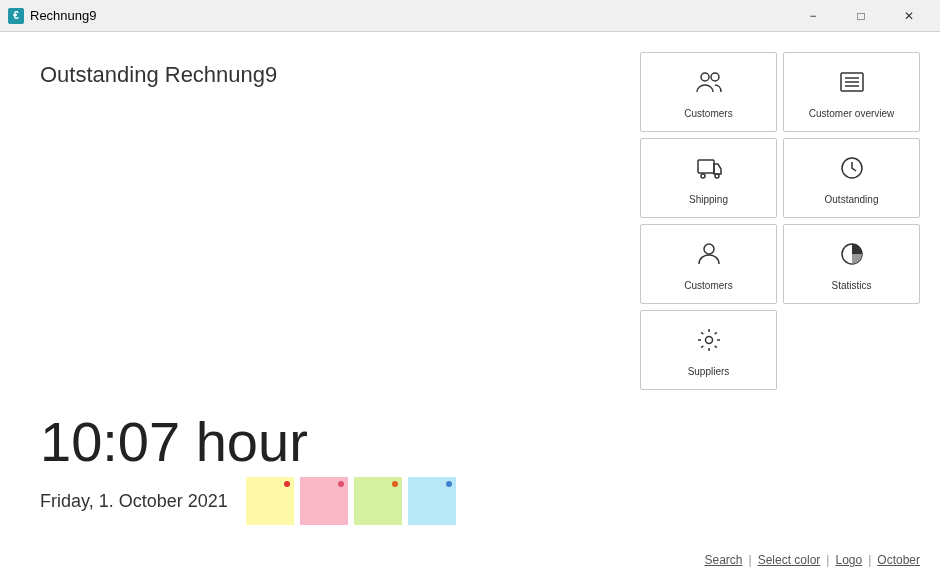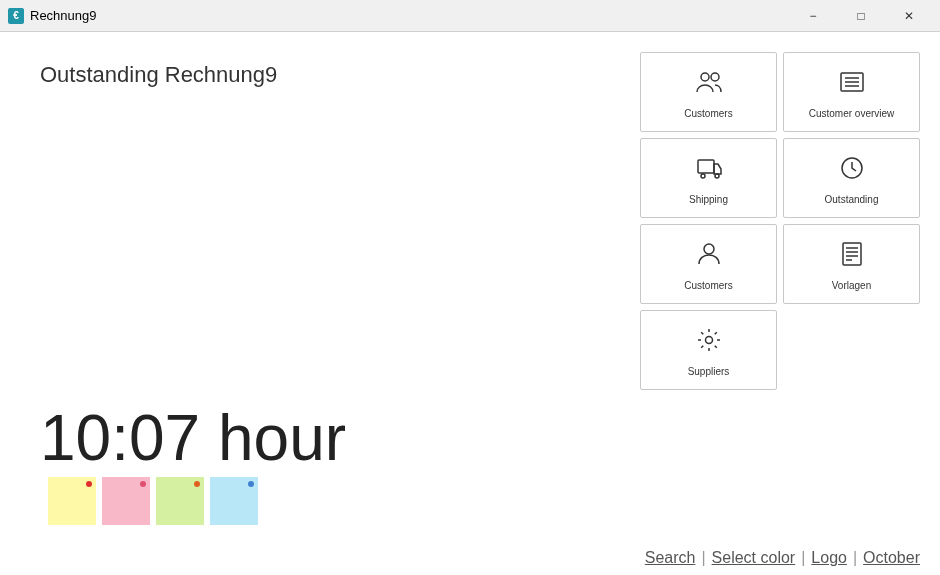--- a/index.html
+++ b/index.html
@@ -81,21 +81,21 @@
       color: #333;
       margin-bottom: 0;
     }
 
     .time-section {
       margin-top: auto;
       margin-bottom: 20px;
     }
 
     .time-display {
-      font-size: 64px;
+      font-size: 56px;
       font-weight: 300;
       color: #222;
       line-height: 1.1;
     }
 
     .date-display {
       font-size: 18px;
       font-weight: 300;
       color: #333;
       margin-top: 4px;
@@ -191,21 +191,21 @@
     }
 
     
     .footer {
       position: absolute;
       bottom: 8px;
       right: 20px;
       display: flex;
       gap: 6px;
       align-items: center;
-      font-size: 16px;
+      font-size: 12px;
       color: #555;
       text-align: right;
     }
 
     .footer a {
       color: #555;
       text-decoration: underline;
       cursor: pointer;
     }
 
@@ -237,20 +237,21 @@
 </div>
 
 <div class="main">
 
   <div class="left-panel">
     <h1 class="app-title">Outstanding Rechnung9</h1>
 
     <div class="time-section">
       <div class="time-display">10:07 hour</div>
       <div class="date-display">
+        <span>Friday, 1. October 2021</span>
         <div class="sticky-notes">
           <div class="sticky-note note-yellow">
             <div class="pin pin-red"></div>
           </div>
           <div class="sticky-note note-pink">
             <div class="pin pin-pink"></div>
           </div>
           <div class="sticky-note note-green">
             <div class="pin pin-orange"></div>
           </div>
@@ -316,33 +317,31 @@
         <span class="grid-btn-icon">
           <svg class="icon-svg" viewBox="0 0 28 28" fill="none" stroke="#333" stroke-width="1.5">
             <circle cx="14" cy="9" r="5"></circle>
             <path d="M4 24c0-5.5 4.5-9 10-9s10 3.5 10 9"></path>
           </svg>
         </span>
         <span class="grid-btn-label">Customers</span>
       </button>
 
 
-
-      <button class="grid-btn">
-        <span class="grid-btn-icon">
-          <svg class="icon-svg" viewBox="0 0 28 28" fill="none" stroke="#333" stroke-width="1.5">
-            <rect x="5" y="3" width="18" height="22" rx="1"></rect>
-            <line x1="8" y1="8" x2="20" y2="8"></line>
-            <line x1="8" y1="12" x2="20" y2="12"></line>
-            <line x1="8" y1="16" x2="20" y2="16"></line>
-            <line x1="8" y1="20" x2="14" y2="20"></line>
-          </svg>
-        </span>
-        <span class="grid-btn-label">Vorlagen</span>
-      </button>
+      <button class="grid-btn">
+        <span class="grid-btn-icon">
+          <svg class="icon-svg" viewBox="0 0 28 28" fill="none" stroke="#333" stroke-width="1.5">
+            <circle cx="14" cy="14" r="10"></circle>
+            <path d="M14 14 L14 4 A10 10 0 0 1 24 14 Z" fill="#333" stroke="none"></path>
+            <path d="M14 14 L24 14 A10 10 0 0 1 14 24 Z" fill="#999" stroke="none"></path>
+          </svg>
+        </span>
+        <span class="grid-btn-label">Statistics</span>
+      </button>
+
 
       <button class="grid-btn">
         <span class="grid-btn-icon">
           <svg class="icon-svg" viewBox="0 0 28 28" fill="none" stroke="#333" stroke-width="1.5">
             <circle cx="14" cy="14" r="3.5"></circle>
             <path d="M14 3v3M14 22v3M3 14h3M22 14h3M6.2 6.2l2.1 2.1M19.7 19.7l2.1 2.1M6.2 21.8l2.1-2.1M19.7 8.3l2.1-2.1"></path>
           </svg>
         </span>
         <span class="grid-btn-label">Suppliers</span>
       </button>

